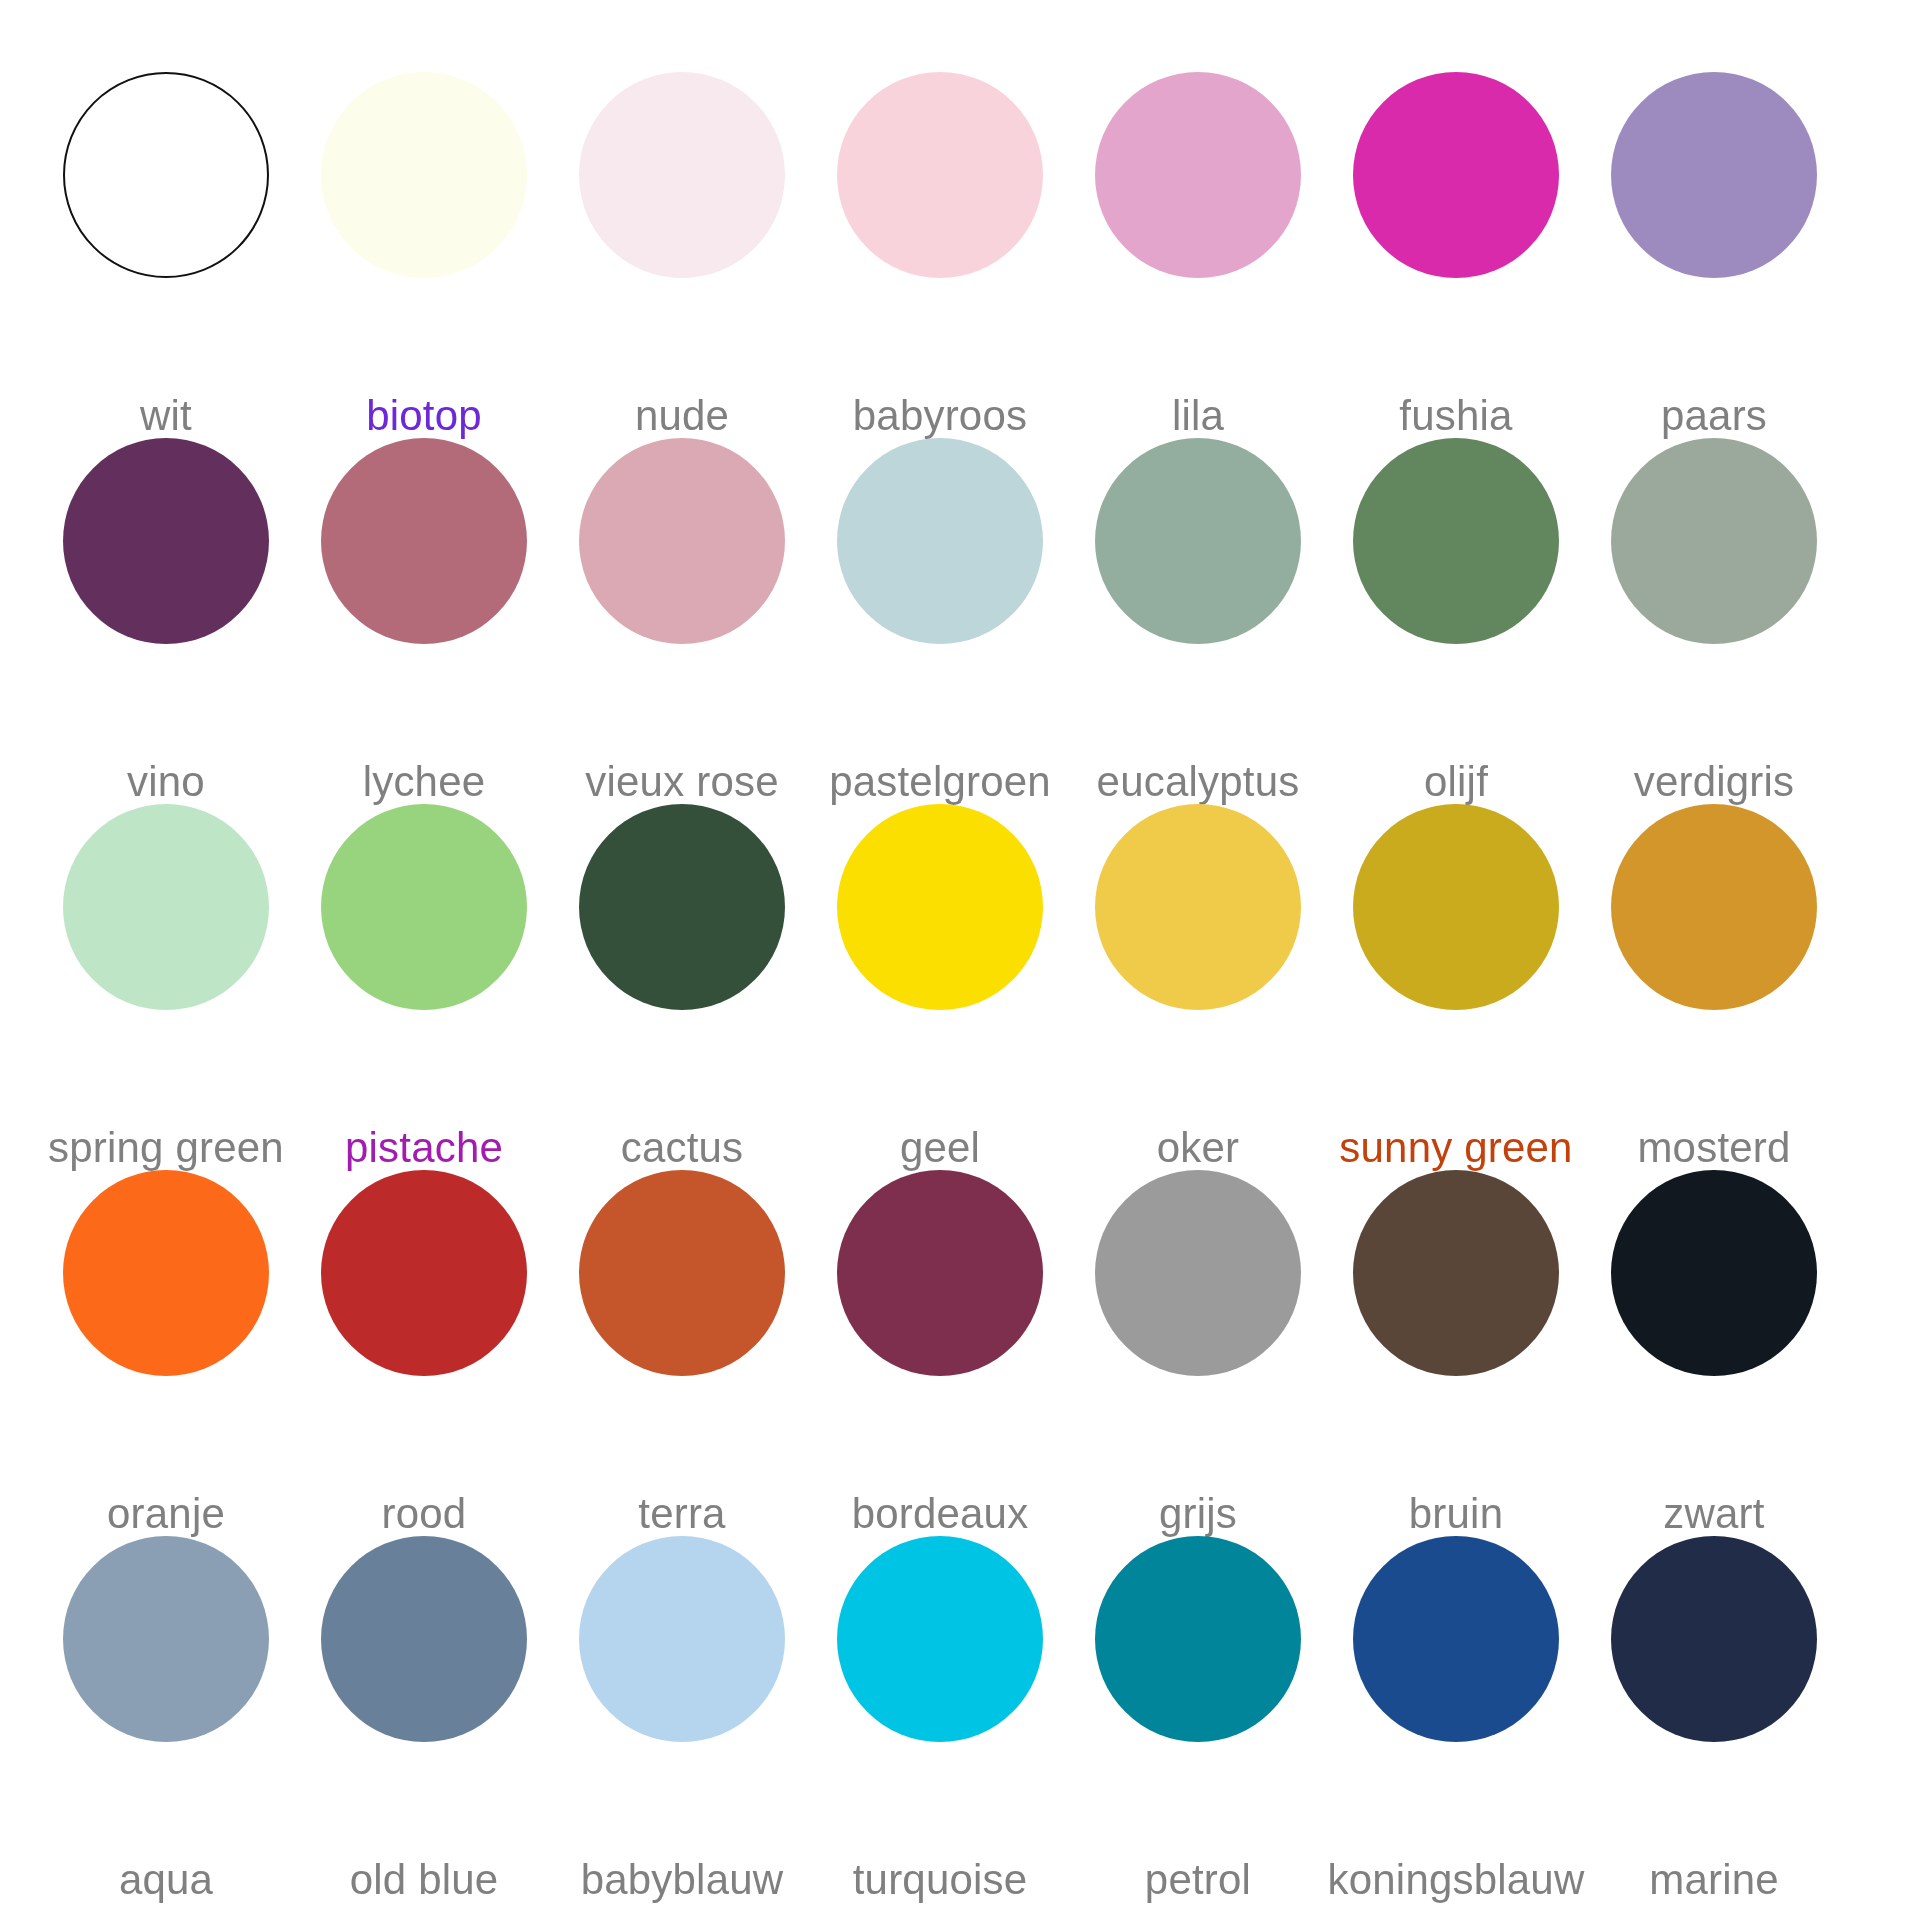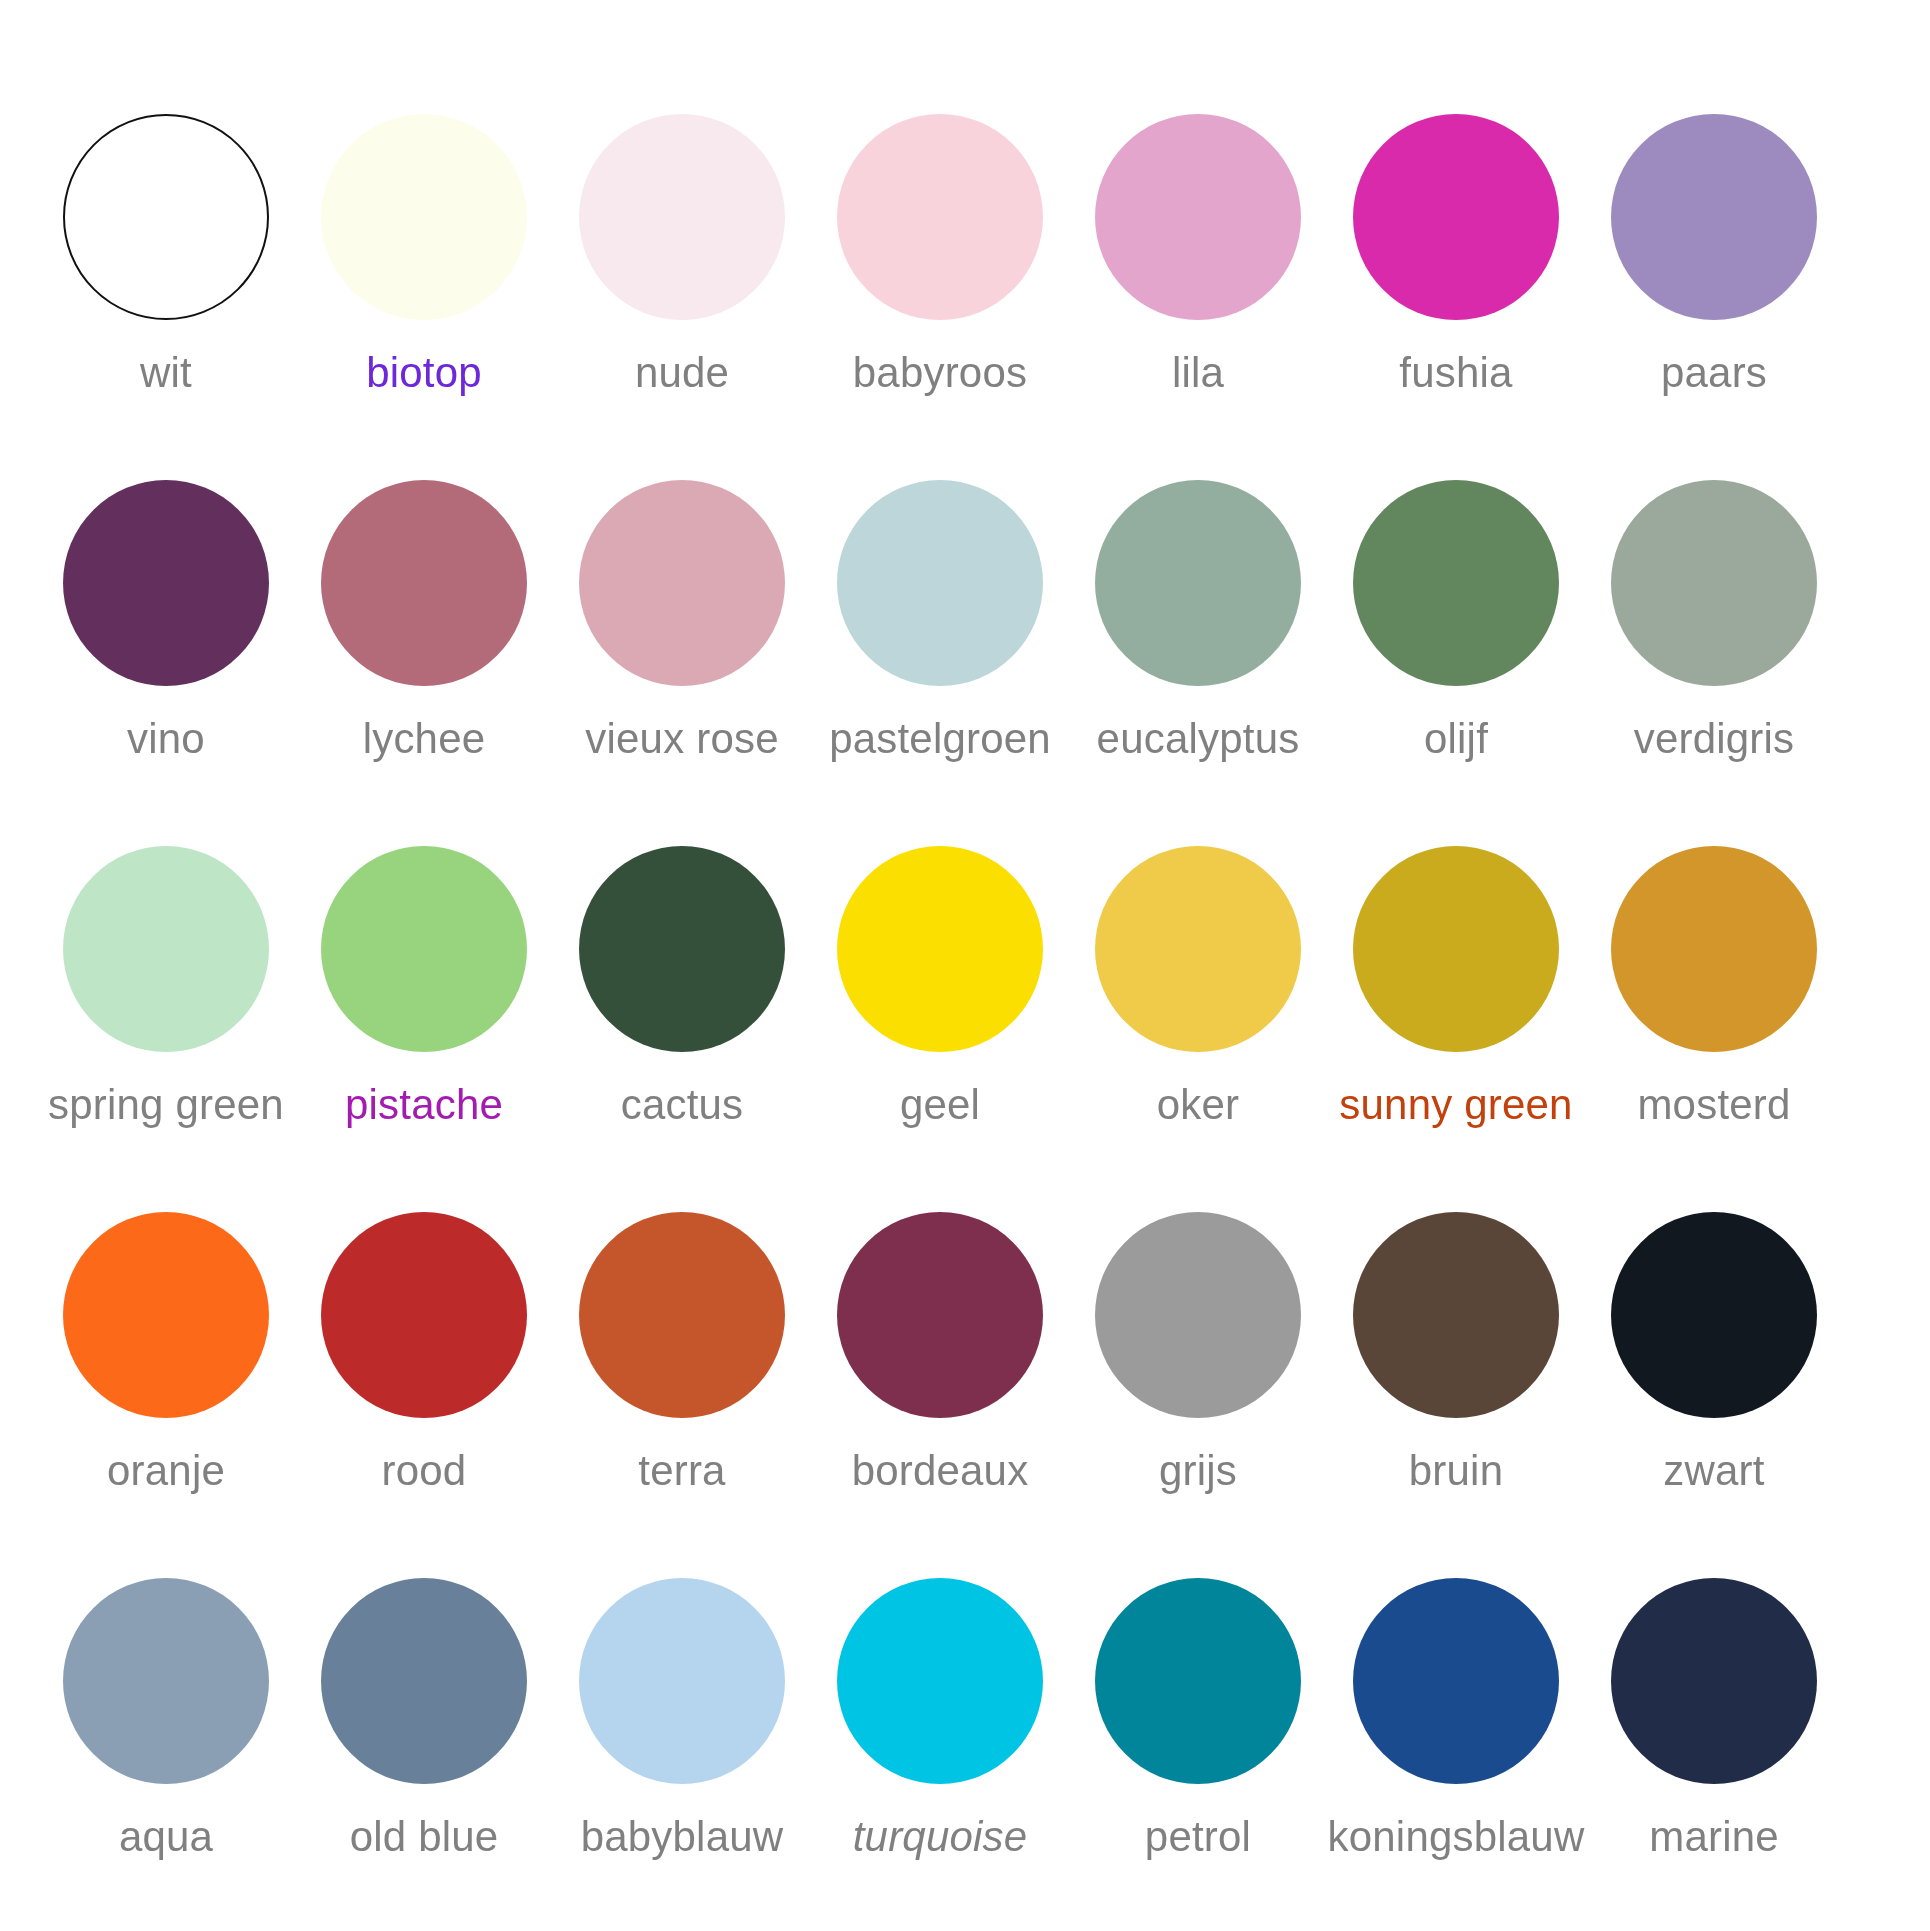--- a/index.html
+++ b/index.html
@@ -33,21 +33,21 @@
     grid-template-columns: repeat(7, 1fr);
     grid-auto-rows: 366px;
     column-gap: 0px;
     row-gap: 0px;
   }
 
   .swatch {
     display: flex;
     flex-direction: column;
     align-items: center;
-    justify-content: center;
+    justify-content: space-between;
   }
 
   .swatch-disc {
     width: 206px;
     height: 206px;
     border-radius: 50%;
     box-sizing: border-box;
     flex: 0 0 auto;
   }
 
@@ -190,21 +190,21 @@
       <div class="swatch">
         <div class="swatch-disc" style="background: rgb(104, 128, 154);"></div>
         <div class="swatch-label" style="color: rgb(128, 128, 128);">old blue</div>
       </div>
       <div class="swatch">
         <div class="swatch-disc" style="background: rgb(181, 212, 238);"></div>
         <div class="swatch-label" style="color: rgb(128, 128, 128);">babyblauw</div>
       </div>
       <div class="swatch">
         <div class="swatch-disc" style="background: rgb(0, 196, 227);"></div>
-        <div class="swatch-label" style="color: rgb(128, 128, 128); font-style: italic;">turquoise</div>
+        <div class="swatch-label" style="color: rgb(128, 128, 128);">turquoise</div>
       </div>
       <div class="swatch">
         <div class="swatch-disc" style="background: rgb(0, 133, 155);"></div>
         <div class="swatch-label" style="color: rgb(128, 128, 128);">petrol</div>
       </div>
       <div class="swatch">
         <div class="swatch-disc" style="background: rgb(27, 75, 143);"></div>
         <div class="swatch-label" style="color: rgb(128, 128, 128);">koningsblauw</div>
       </div>
       <div class="swatch">

